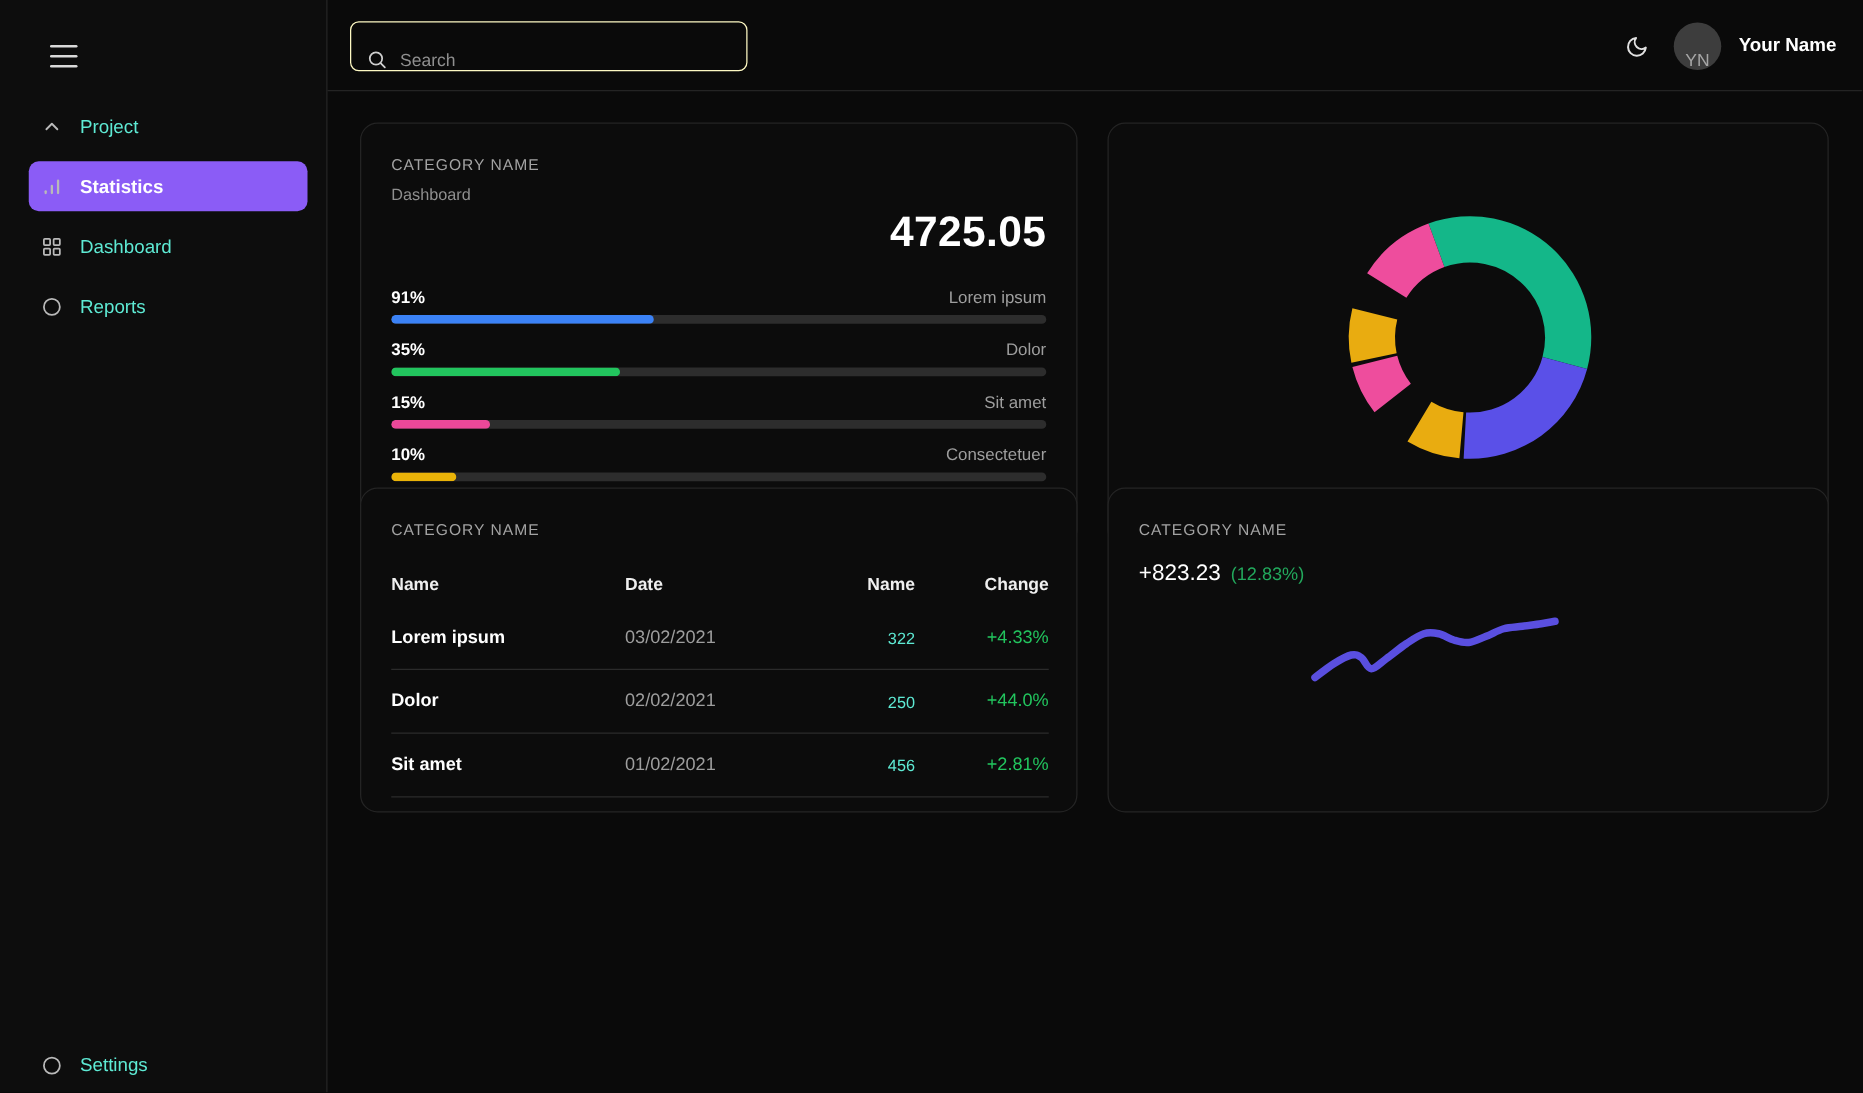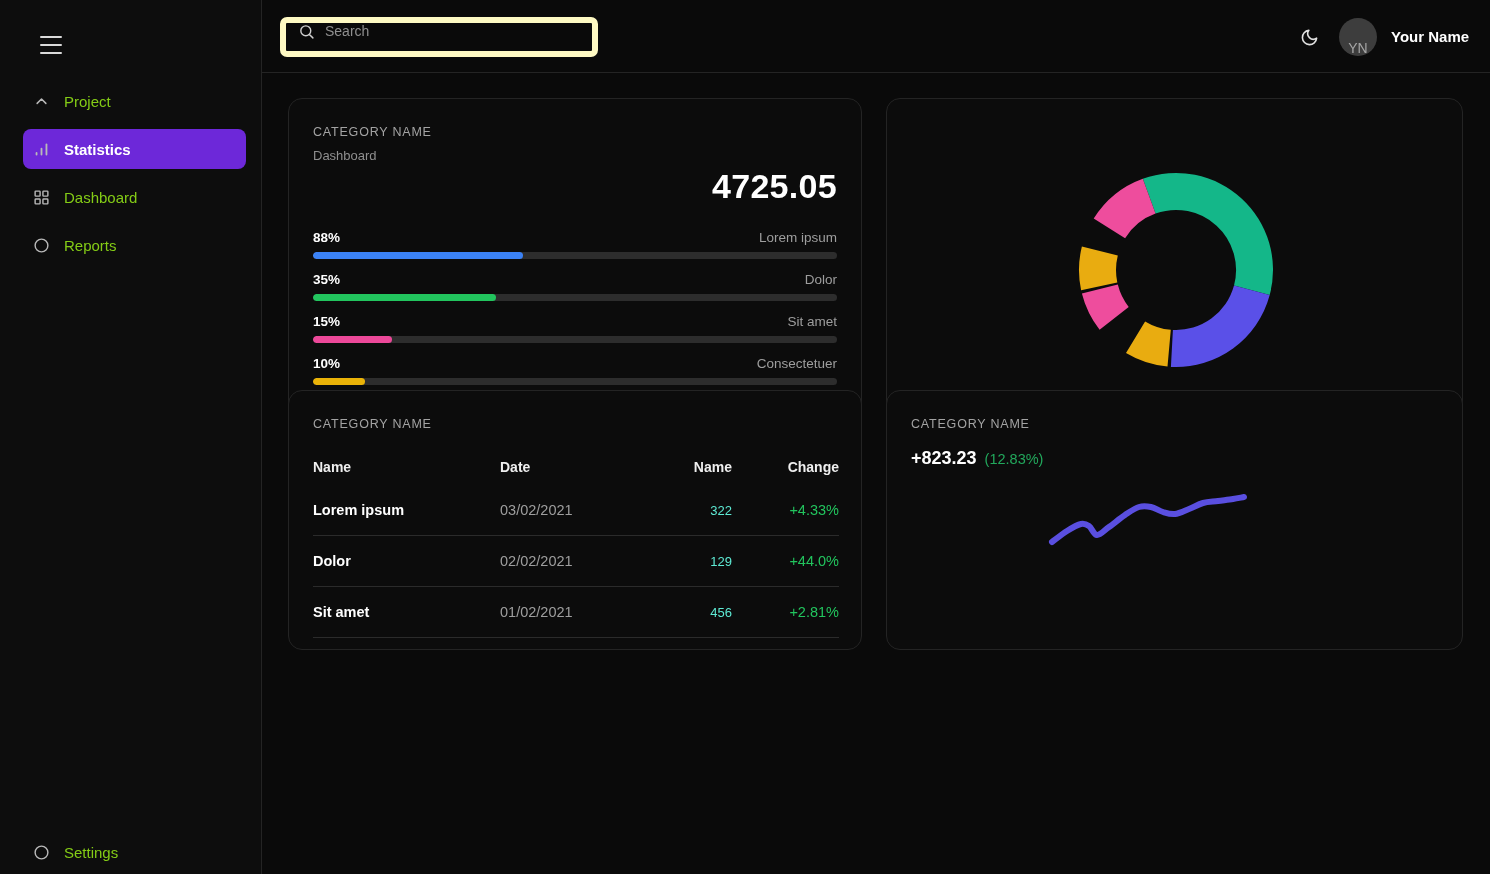--- a/index.html
+++ b/index.html
@@ -11,34 +11,34 @@
   .sidebar { position:absolute; left:0; top:0; width:262px; height:874px;
              background:#0d0d0d; border-right:1px solid #242424; }
   .hamburger { position:absolute; left:40px; top:36px; width:22px; height:18px;
                display:flex; flex-direction:column; justify-content:space-between; cursor:pointer; }
   .hamburger span { display:block; height:2px; width:22px; background:#d9d9d9; border-radius:1px; }
   .nav { position:absolute; top:81px; left:0; width:262px; display:flex; flex-direction:column; gap:8px; }
   .nav-item { height:40px; margin:0 16px 0 23px; display:flex; align-items:center;
               gap:14px; padding:0 10px; border-radius:8px; cursor:pointer; }
   .nav-item .ni-icon { width:17px; height:17px; flex:0 0 17px; display:flex;
                        align-items:center; justify-content:center; }
-  .nav-item .ni-label { font-size:15px; color:#84cc16; }
-  .nav-item.active { background:#6d28d9; }
+  .nav-item .ni-label { font-size:15px; color:#5eead4; }
+  .nav-item.active { background:#8b5cf6; }
   .nav-item.active .ni-label { color:#ffffff; font-weight:bold; }
   .nav-item svg { stroke:#b9b9b9; }
   .settings-item { position:absolute; bottom:-4px; left:0; width:262px; }
   .settings-item .nav-item { margin-bottom:6px; }
 
   
   .main { position:absolute; left:262px; top:0; width:1228px; height:874px; }
   .header { position:absolute; left:0; top:0; width:1228px; height:73px;
             border-bottom:1px solid #242424; }
   .search-box { position:absolute; left:18px; top:17px; width:318px; height:40px;
-                border:6px solid #fef9c3; border-radius:7px; display:flex;
-                align-items:flex-start; padding:0 12px; gap:10px; background:transparent; }
+                border:1px solid #fef9c3; border-radius:7px; display:flex;
+                align-items:flex-end; padding:0 12px; gap:10px; background:transparent; }
   .search-box input { flex:1; background:transparent; border:none; outline:none;
                       color:#e6e6e6; font-size:14px; font-family:"Liberation Sans",sans-serif; }
   .search-box input::placeholder { color:#8f8f8f; }
   .theme-toggle { position:absolute; left:1035px; top:25px; width:24px; height:24px; cursor:pointer;
                   display:flex; align-items:center; justify-content:center; }
   .avatar { position:absolute; left:1077px; top:18px; width:38px; height:38px; border-radius:50%;
             background:#3d3d3d; display:flex; align-items:flex-end; justify-content:center;
             font-size:14px; color:#a6a6a6; cursor:pointer; }
   .user-name { position:absolute; left:1129px; top:28px; font-size:15px; font-weight:bold; color:#fff;
                cursor:pointer; }
@@ -70,21 +70,21 @@
   .tbl-head > div { font-size:14px; font-weight:bold; color:#efefef; }
   .tbl-data { padding:17px 0; border-bottom:1px solid #2b2b2b; }
   .cell-name { font-size:14.5px; font-weight:bold; color:#fff; }
   .cell-date { font-size:14.5px; color:#9e9e9e; }
   .cell-value { font-size:13px; color:#5eead4; text-align:right; }
   .cell-change { font-size:14.5px; color:#22c55e; text-align:right; }
   .col-right { text-align:right; }
 
   
   .trend-value-row { margin-top:17px; display:flex; align-items:baseline; gap:8px; }
-  .trend-value { font-size:18px; font-weight:bold; color:#fff; }
+  .trend-value { font-size:18px; font-weight:normal; color:#fff; }
   .trend-change { font-size:14.5px; color:#22a85c; }
   .trend-svg { position:absolute; left:0; top:0; width:577px; height:260px; }
 
   .donut-svg { position:absolute; left:0; top:0; width:577px; height:340px; }
 
   svg.icon { display:block; }
 </style>
 </head>
 <body>
 
@@ -179,21 +179,21 @@
     </div>
 
     <div class="card" id="card-analytics">
       <div class="card-title">CATEGORY NAME</div>
       <div class="card-subtitle">Dashboard</div>
       <div class="big-value">4725.05</div>
 
       <div class="bars">
         <div class="bar-group">
           <div class="bar-labels">
-            <span class="bar-pct">88%</span>
+            <span class="bar-pct">91%</span>
             <span class="bar-name">Lorem ipsum</span>
           </div>
           <div class="bar-track">
             <div class="bar-fill" style="width: 40%; background: rgb(59, 130, 246);"></div>
           </div>
         </div>
         <div class="bar-group">
           <div class="bar-labels">
             <span class="bar-pct">35%</span>
             <span class="bar-name">Dolor</span>
@@ -245,21 +245,21 @@
         </div>
         <div class="tbl-row tbl-data">
           <div class="cell-name">Lorem ipsum</div>
           <div class="cell-date">03/02/2021</div>
           <div class="cell-value">322</div>
           <div class="cell-change">+4.33%</div>
         </div>
         <div class="tbl-row tbl-data">
           <div class="cell-name">Dolor</div>
           <div class="cell-date">02/02/2021</div>
-          <div class="cell-value">129</div>
+          <div class="cell-value">250</div>
           <div class="cell-change">+44.0%</div>
         </div>
         <div class="tbl-row tbl-data">
           <div class="cell-name">Sit amet</div>
           <div class="cell-date">01/02/2021</div>
           <div class="cell-value">456</div>
           <div class="cell-change">+2.81%</div>
         </div>
       </div>
     </div>

